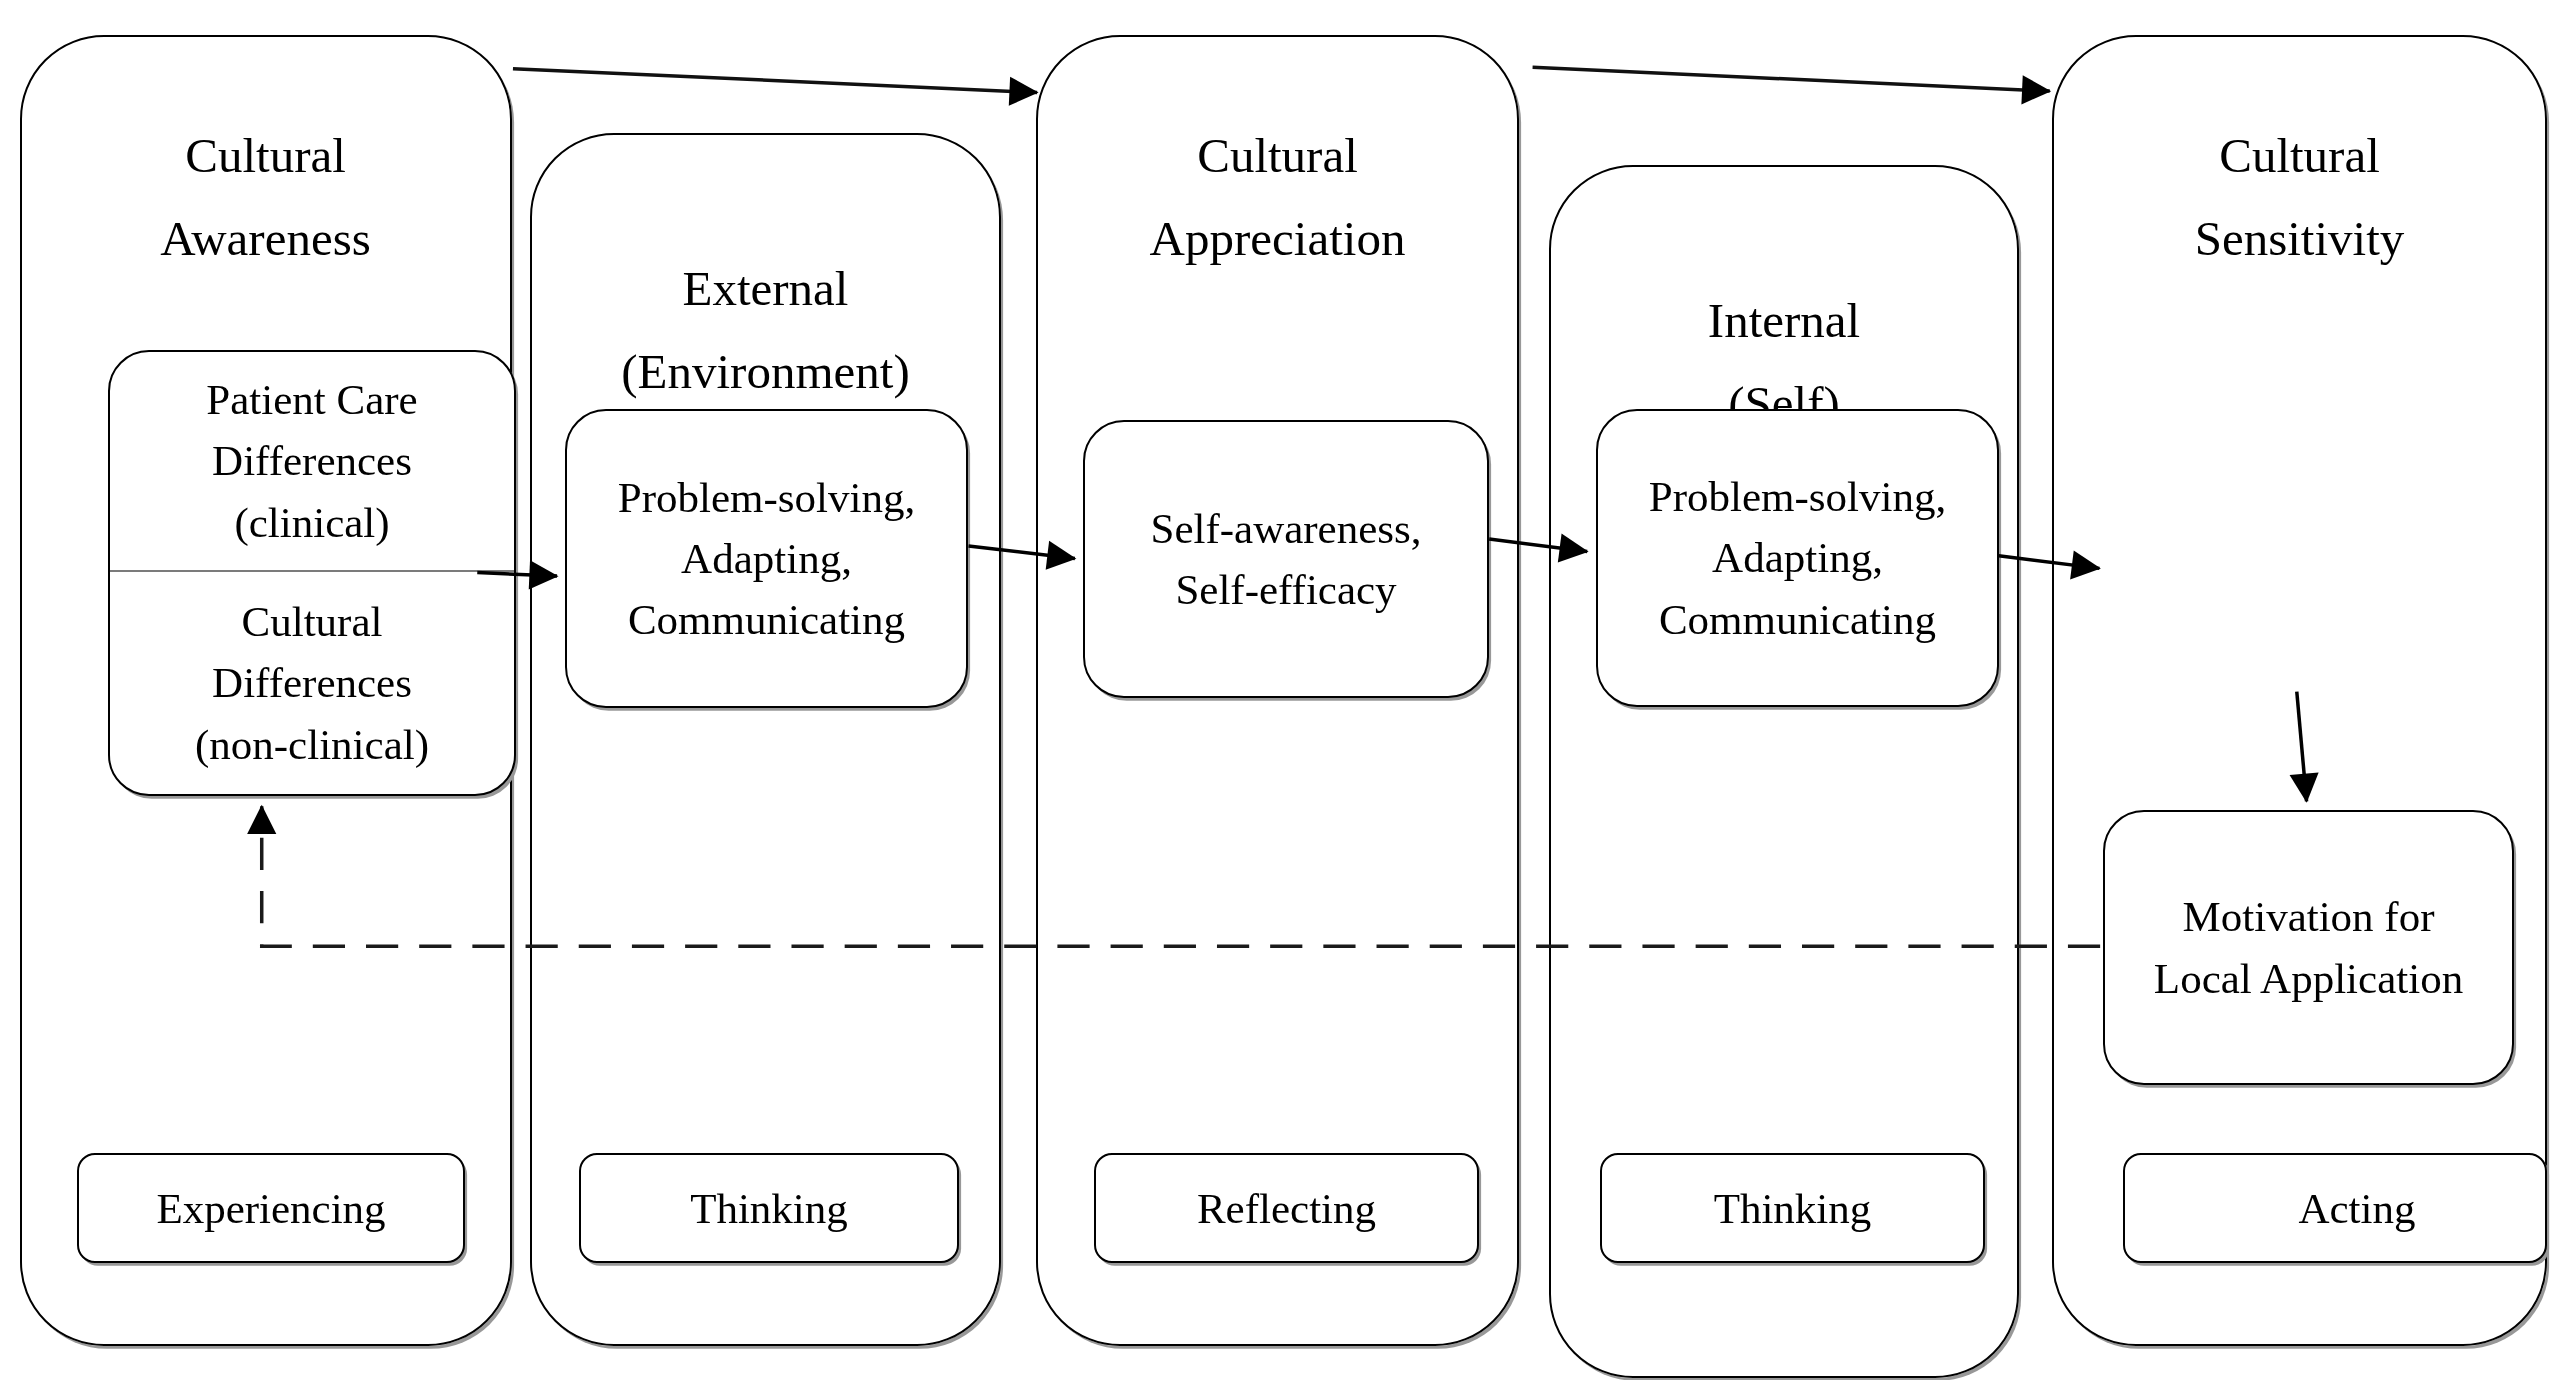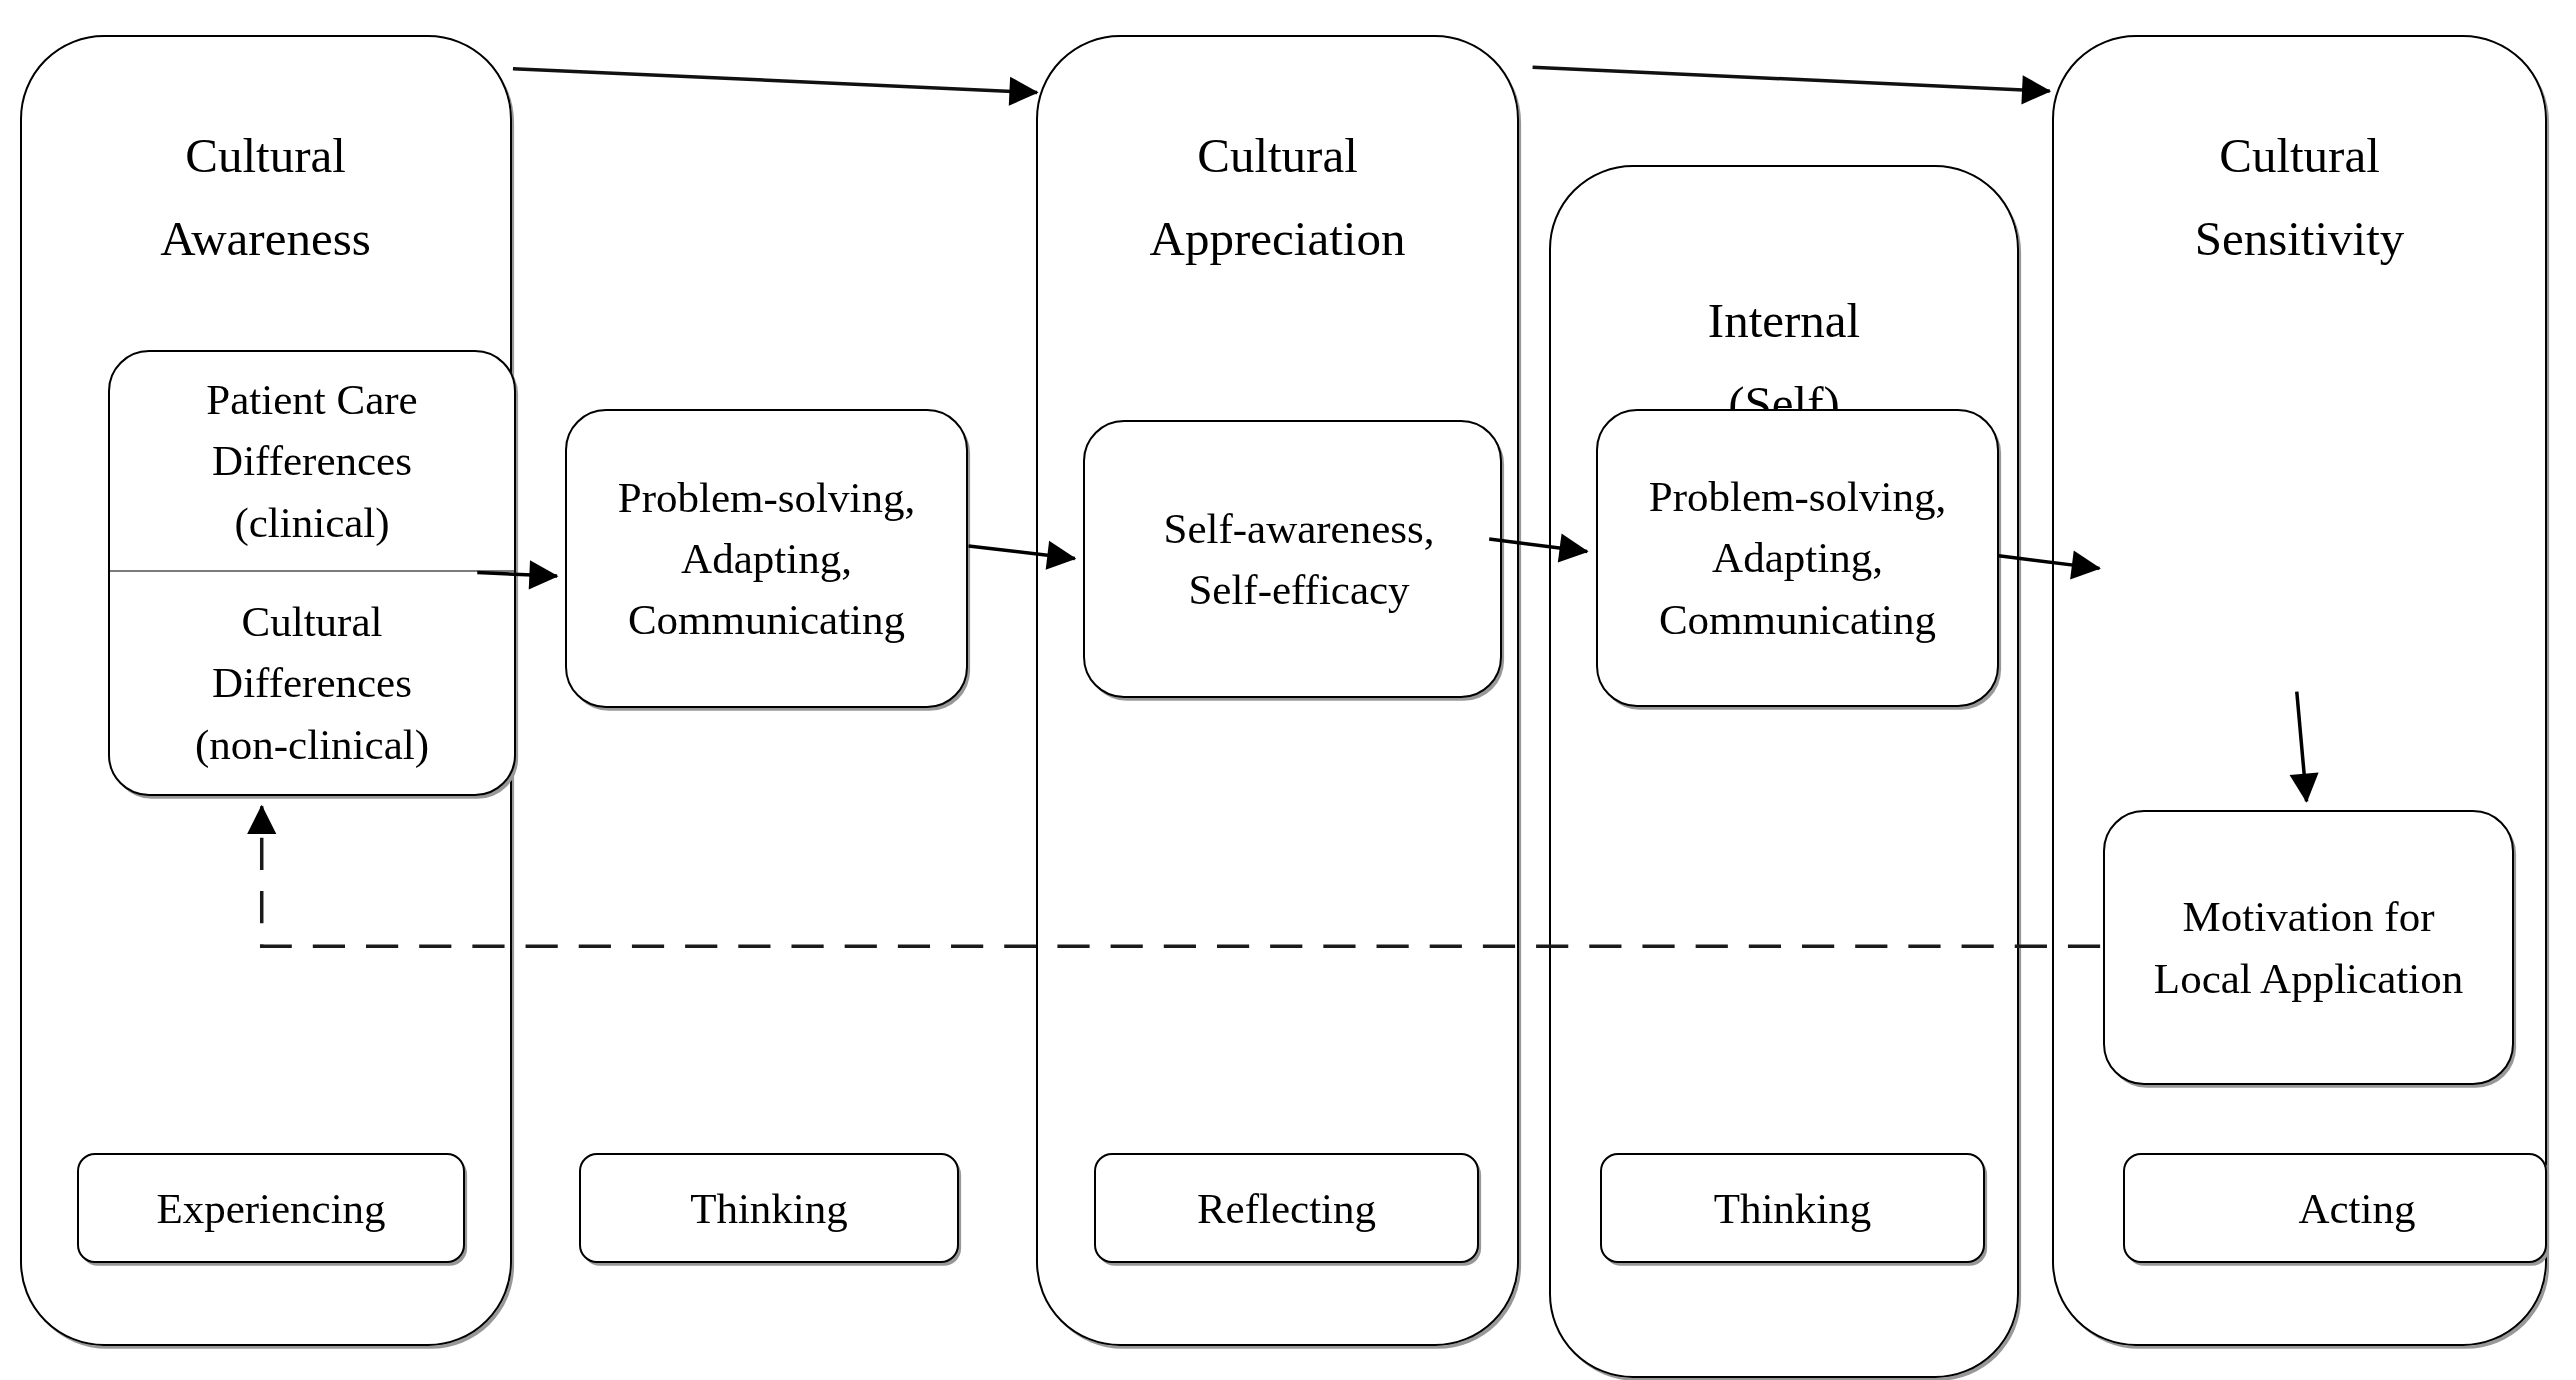--- a/index.html
+++ b/index.html
@@ -96,20 +96,24 @@
 </head>
 <body>
 
 <div class="canvas">
 
   <div class="stage-col tall" style="left:19.6px; top:35px; width:488px; height:1307px;">
     <div class="stage-title">Cultural
 Awareness</div>
   </div>
 
+  <div class="stage-col short" style="left:530px; top:133px; width:467px; height:1209px;">
+    <div class="stage-title">External
+(Environment)</div>
+  </div>
 
   <div class="stage-col tall" style="left:1036px; top:35px; width:479px; height:1307px;">
     <div class="stage-title">Cultural
 Appreciation</div>
   </div>
 
   <div class="stage-col short" style="left:1549px; top:133px; width:466px; height:1209px;margin-top:32px;">
     <div class="stage-title">Internal
 (Self)</div>
   </div>
@@ -125,21 +129,21 @@
 (clinical)</div>
     <div class="sect bottom">Cultural
 Differences
 (non-clinical)</div>
   </div>
 
   <div class="mid-box" style="left:565px; top:409px; width:399px; height:295px;">Problem-solving,
 Adapting,
 Communicating</div>
 
-  <div class="mid-box" style="left:1083px; top:420px; width:402px; height:274px;padding-left:13px;">Self-awareness,
+  <div class="mid-box" style="left:1083px; top:420px; width:402px; height:274px;">Self-awareness,
 Self-efficacy</div>
 
   <div class="mid-box" style="left:1596px; top:409px; width:399px; height:294px;">Problem-solving,
 Adapting,
 Communicating</div>
 
 
   <div class="mid-box" style="left:2103px; top:810px; width:407px; height:271px;">Motivation for
 Local Application</div>
 

